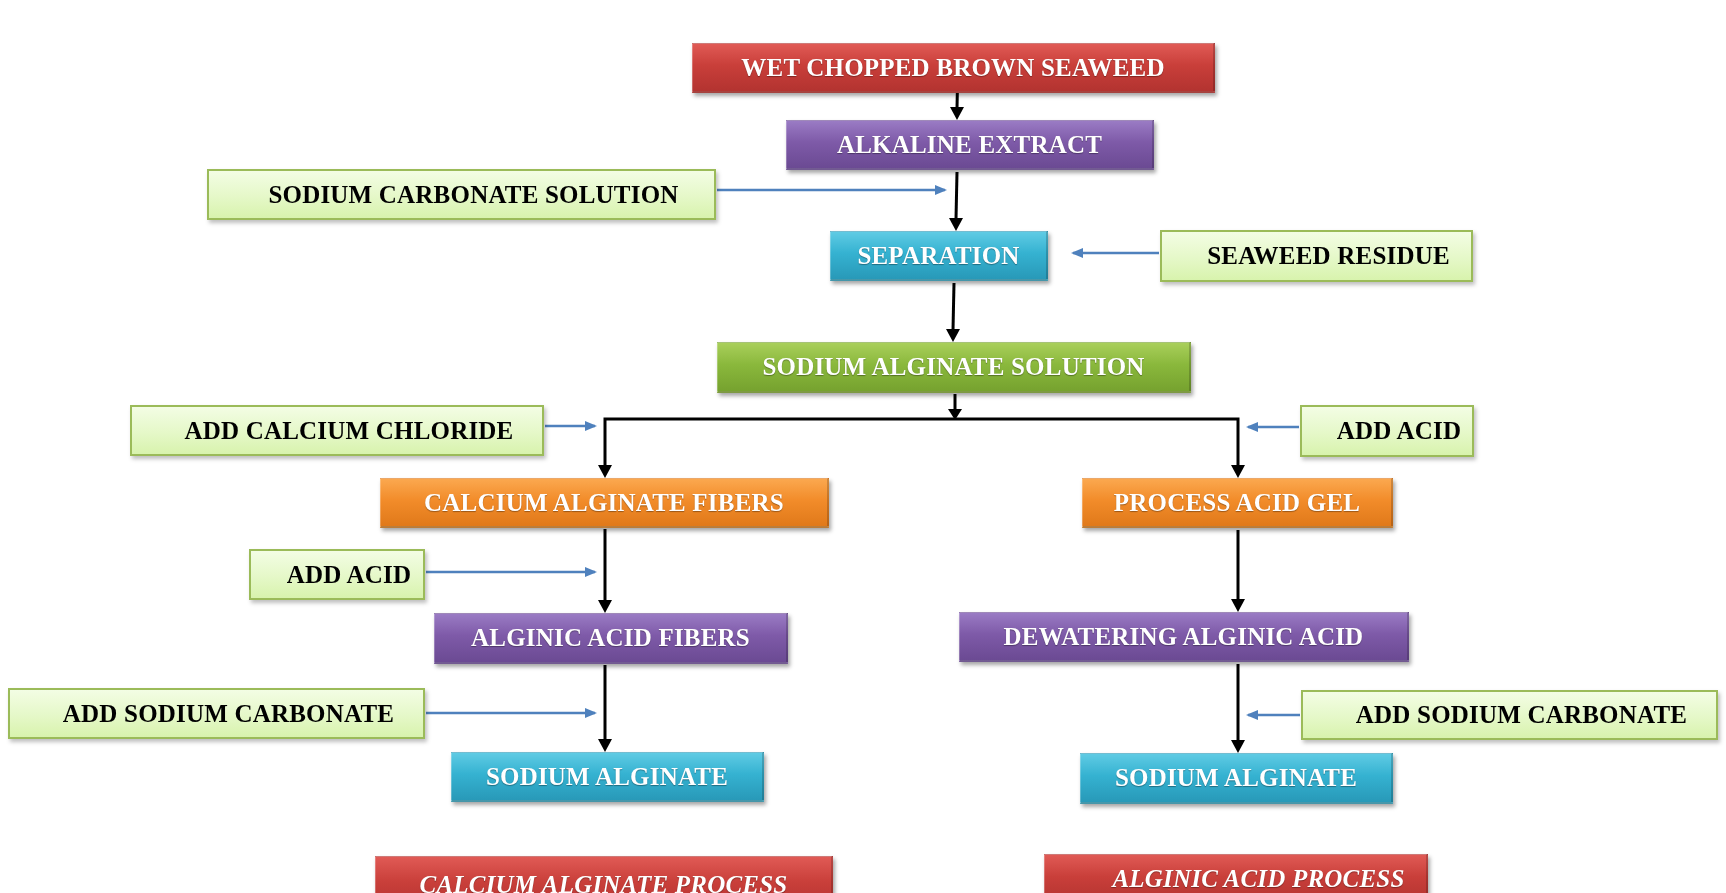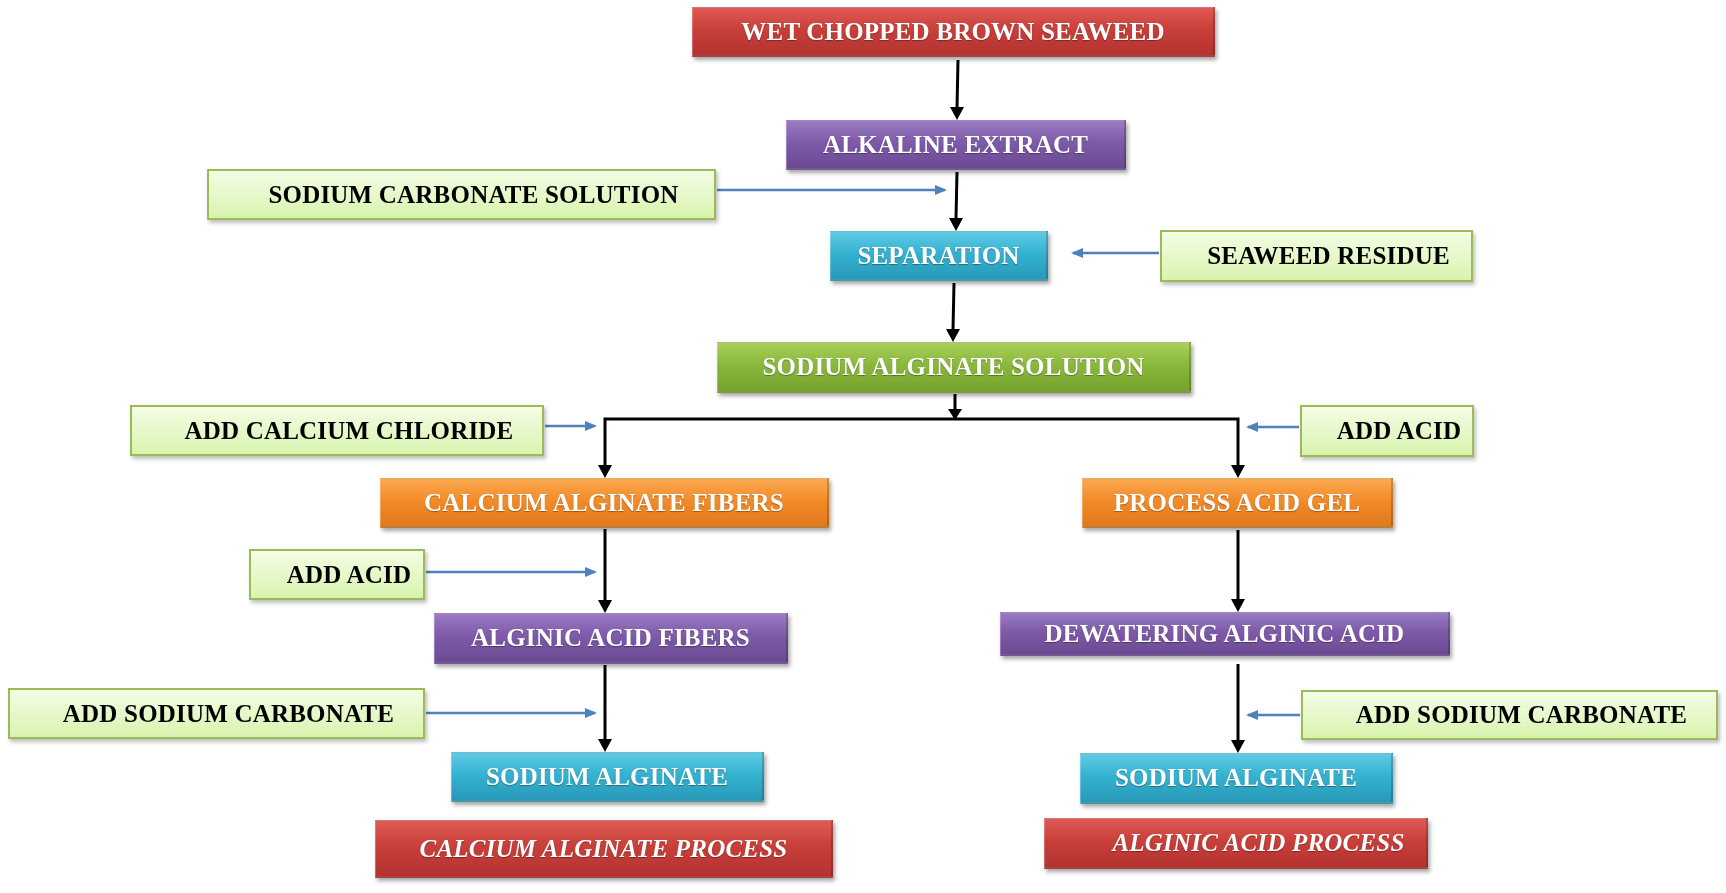--- a/index.html
+++ b/index.html
@@ -5,21 +5,21 @@
   html, body { margin: 0; padding: 0; background: #ffffff; }
   body { width: 1726px; height: 893px; position: relative; overflow: hidden;
          font-family: "Liberation Serif", "DejaVu Serif", serif; }
   .box { position: absolute; display: flex; align-items: center; justify-content: center;
          font-weight: bold; font-size: 25px; white-space: nowrap; box-sizing: border-box;
          letter-spacing: 0.2px; }
   .solid { color: #ffffff; text-shadow: 0 1px 1px rgba(0,0,0,0.35);
            box-shadow: 2px 3px 4px rgba(0,0,0,0.35);
            border-bottom: 2px solid rgba(0,0,0,0.25); border-right: 2px solid rgba(0,0,0,0.18);
            border-top: 1px solid rgba(255,255,255,0.35); border-left: 1px solid rgba(255,255,255,0.25); }
-  .red    { background: linear-gradient(#e05a55 0%, #c93f3a 45%, #b33330 100%); }
+  .red    { background: linear-gradient(#e05a55 0%, #c93f3a 45%, #b33330 100%); margin-top: 36px; }
   .purple { background: linear-gradient(#9a7bc4 0%, #7e5aa8 45%, #6b4a93 100%); }
   .cyan   { background: linear-gradient(#5fcbe4 0%, #35b2d1 45%, #2899b8 100%); }
   .green  { background: linear-gradient(#a9cf5b 0%, #8ab83c 45%, #76a22f 100%); }
   .orange { background: linear-gradient(#fba84f 0%, #f28c2a 45%, #e0791a 100%); }
   .input  { background: linear-gradient(#f3fde4 0%, #e5f8c8 55%, #d8f3ad 100%);
             border: 2px solid #9bbb59; color: #000000;
             box-shadow: 2px 3px 4px rgba(0,0,0,0.25); padding-left: 24px; }
   .italic { font-style: italic; }
   svg.conn { position: absolute; left: 0; top: 0; pointer-events: none; }
 </style>
@@ -61,32 +61,32 @@
   <line x1="717" y1="190" x2="945" y2="190" stroke="#4f81bd" stroke-width="2.5" marker-end="url(#ah-blue)"></line>
   <line x1="1159" y1="253" x2="1073" y2="253" stroke="#4f81bd" stroke-width="2.5" marker-end="url(#ah-blue)"></line>
   <line x1="545" y1="426" x2="595" y2="426" stroke="#4f81bd" stroke-width="2.5" marker-end="url(#ah-blue)"></line>
   <line x1="1299" y1="427" x2="1248" y2="427" stroke="#4f81bd" stroke-width="2.5" marker-end="url(#ah-blue)"></line>
   <line x1="426" y1="572" x2="595" y2="572" stroke="#4f81bd" stroke-width="2.5" marker-end="url(#ah-blue)"></line>
   <line x1="426" y1="713" x2="595" y2="713" stroke="#4f81bd" stroke-width="2.5" marker-end="url(#ah-blue)"></line>
   <line x1="1300" y1="715" x2="1248" y2="715" stroke="#4f81bd" stroke-width="2.5" marker-end="url(#ah-blue)"></line>
 </svg>
 
 <div class="box solid red" style="left:692px;top:7px;width:523px;height:50px;">WET  CHOPPED BROWN SEAWEED</div>
-<div class="box solid purple" style="left:786px;top:120px;width:340px;height:50px;">ALKALINE  EXTRACT</div>
+<div class="box solid purple" style="left:786px;top:120px;width:368px;height:50px;">ALKALINE  EXTRACT</div>
 <div class="box input" style="left:207px;top:169px;width:509px;height:51px;">SODIUM CARBONATE  SOLUTION</div>
 <div class="box solid cyan" style="left:830px;top:231px;width:218px;height:50px;">SEPARATION</div>
 <div class="box input" style="left:1160px;top:230px;width:313px;height:52px;font-family:Liberation Serif, serif;">SEAWEED  RESIDUE</div>
 <div class="box solid green" style="left:717px;top:342px;width:474px;height:51px;">SODIUM ALGINATE  SOLUTION</div>
 
 <div class="box input" style="left:130px;top:405px;width:414px;height:51px;">ADD CALCIUM CHLORIDE</div>
 <div class="box solid orange" style="left:380px;top:478px;width:449px;height:50px;">CALCIUM ALGINATE  FIBERS</div>
 <div class="box input" style="left:249px;top:549px;width:176px;height:51px;">ADD ACID</div>
 <div class="box solid purple" style="left:434px;top:613px;width:354px;height:51px;">ALGINIC  ACID FIBERS</div>
 <div class="box input" style="left:8px;top:688px;width:417px;height:51px;">ADD SODIUM CARBONATE</div>
 <div class="box solid cyan" style="left:451px;top:752px;width:313px;height:50px;">SODIUM ALGINATE</div>
 <div class="box solid red italic" style="left:375px;top:820px;width:458px;height:58px;">CALCIUM ALGINATE PROCESS</div>
 
 <div class="box input" style="left:1300px;top:405px;width:174px;height:52px;">ADD ACID</div>
 <div class="box solid orange" style="left:1082px;top:478px;width:311px;height:50px;">PROCESS  ACID GEL</div>
-<div class="box solid purple" style="left:1000px;top:612px;width:450px;height:44px;">DEWATERING  ALGINIC  ACID</div>
+<div class="box solid purple" style="left:959px;top:612px;width:450px;height:50px;">DEWATERING  ALGINIC  ACID</div>
 <div class="box input" style="left:1301px;top:690px;width:417px;height:50px;">ADD SODIUM CARBONATE</div>
 <div class="box solid cyan" style="left:1080px;top:753px;width:313px;height:51px;">SODIUM ALGINATE</div>
 <div class="box solid red italic" style="left:1044px;top:818px;width:384px;height:51px;padding-left:46px;">ALGINIC ACID PROCESS</div>
 
 </body></html>

